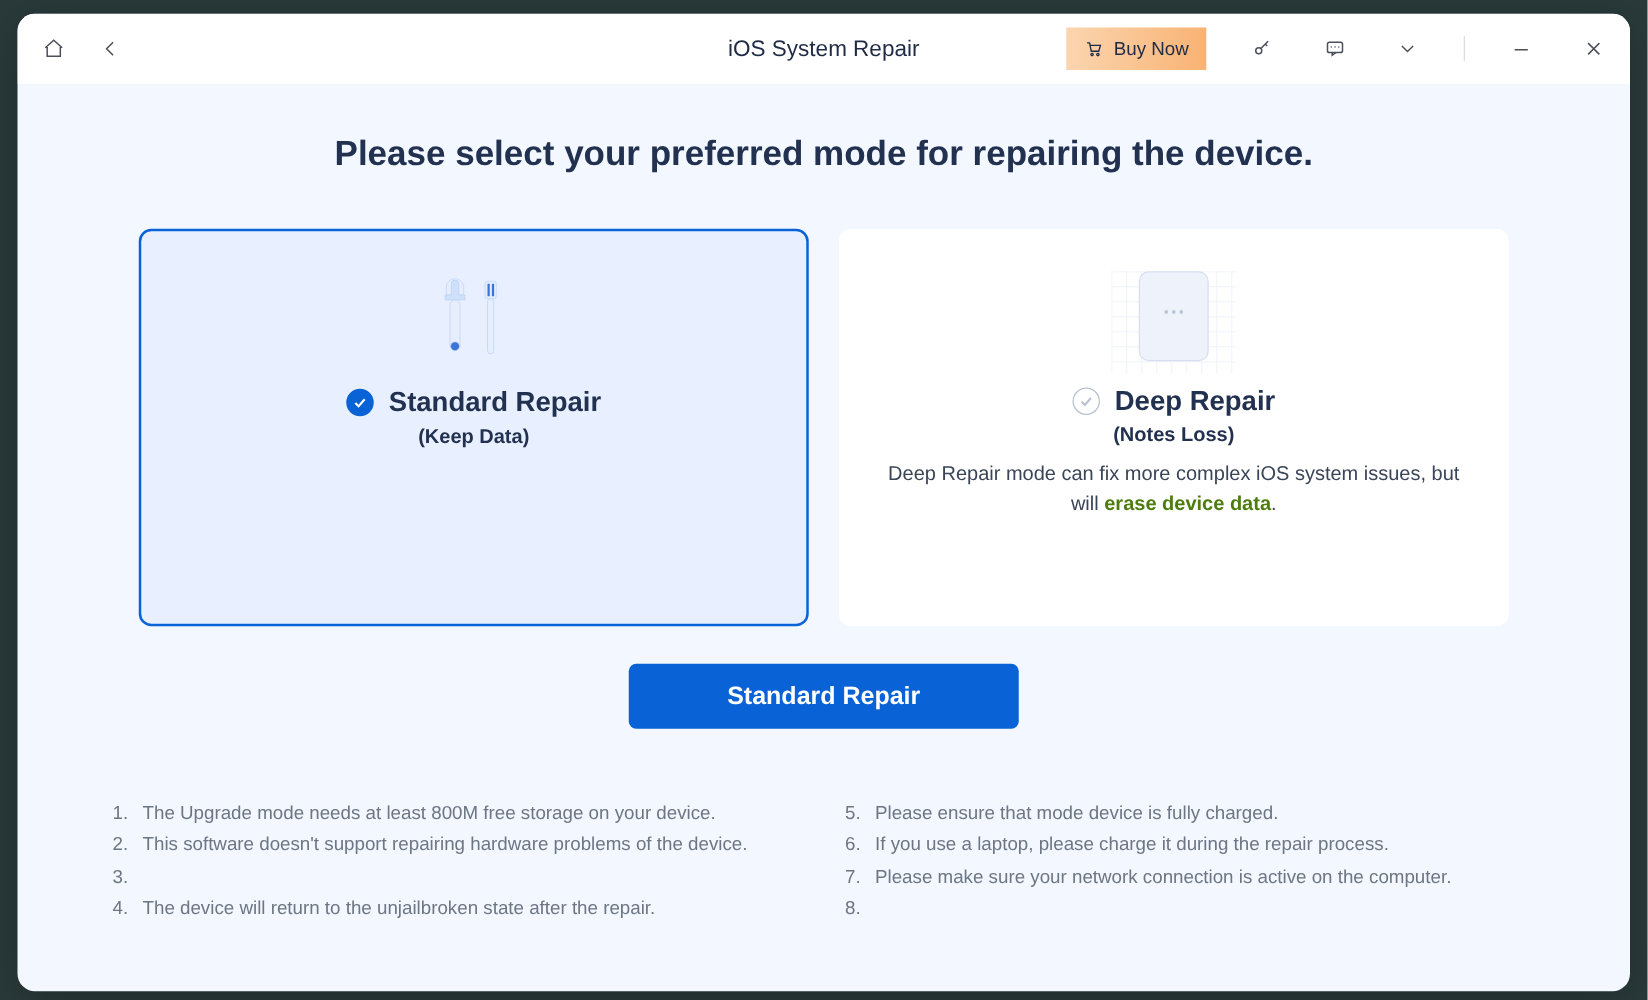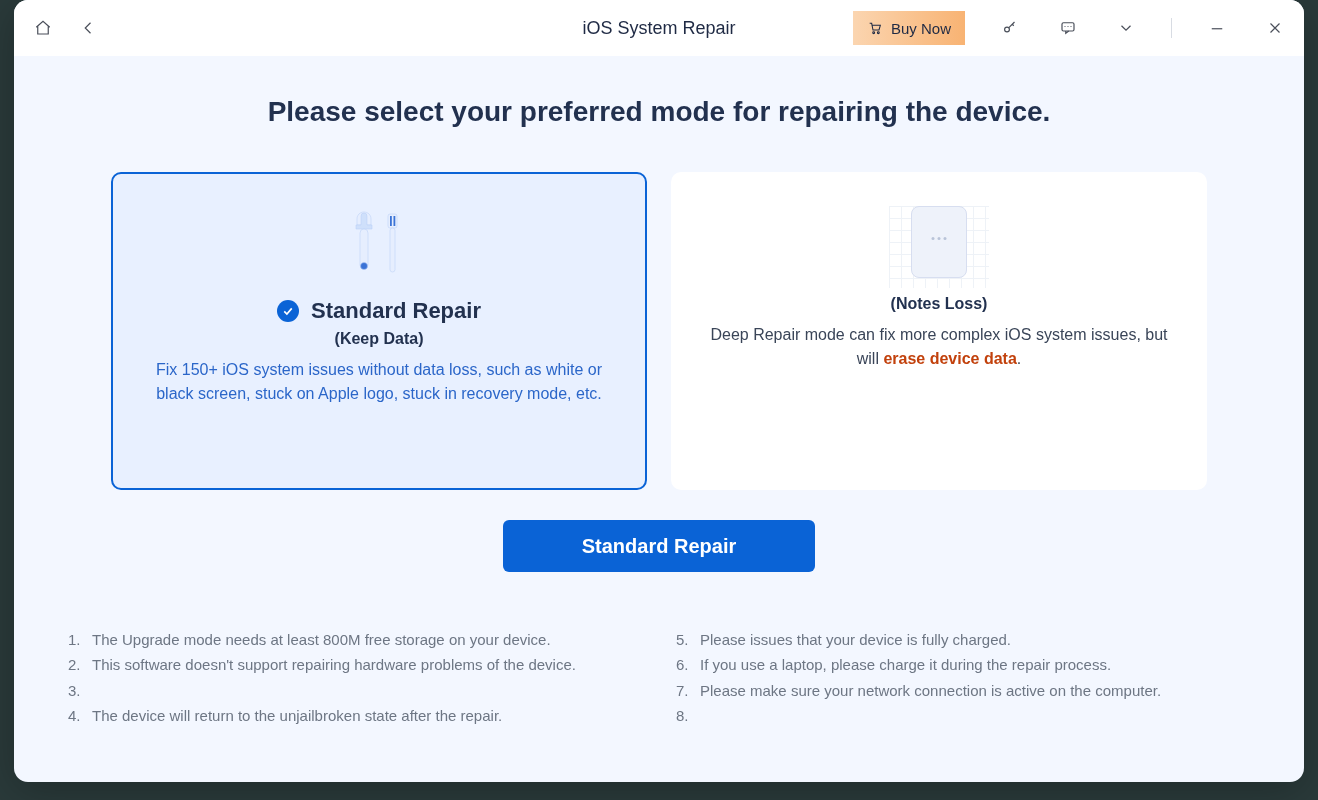--- a/index.html
+++ b/index.html
@@ -7,21 +7,21 @@
     font-family: "Segoe UI", -apple-system, Arial, sans-serif;
     background: #2a3a3a;
     width: 1318px;
     height: 800px;
     overflow: hidden;
     position: relative;
   }
   .window {
     position: absolute;
     left: 14px;
-    top: 0;
+    top: 11px;
     width: 1290px;
     height: 782px;
     background: #f3f7ff;
     border-radius: 14px;
     overflow: hidden;
     box-shadow: 0 8px 40px rgba(0,0,0,.25);
     display: flex;
     flex-direction: column;
   }
   .titlebar {
@@ -64,21 +64,21 @@
     align-items: center;
     gap: 8px;
     border-radius: 0;
     cursor: pointer;
     color: #1f2a44;
     font-size: 15px;
   }
   .tb-divider { width: 1px; height: 20px; background: #d8dce3; }
   .content {
     flex: 1;
-    padding: 40px 54px 20px;
+    padding: 40px 76px 20px;
     overflow: auto;
   }
   .headline {
     text-align: center;
     font-size: 28px;
     font-weight: 700;
     color: #22314f;
     margin-bottom: 44px;
   }
   .cards {
@@ -135,21 +135,21 @@
     color: #22314f;
     margin-top: 6px;
   }
   .card-desc {
     font-size: 16px;
     line-height: 1.5;
     margin-top: 10px;
   }
   .card.selected .card-desc { color: #2b66c9; }
   .card:not(.selected) .card-desc { color: #3a4558; }
-  .card-desc b { font-weight: 700; color: #c2410c; margin-top: 24px; }
+  .card-desc b { font-weight: 700; color: #4d7c0f; margin-top: 24px; }
   .primary-btn {
     display: block;
     margin: 30px auto 0;
     width: 312px;
     height: 52px;
     background: #0a63d6;
     color: #ffffff;
     border: none;
     border-radius: 6px;
     font-size: 20px;
@@ -288,36 +288,43 @@
         </div>
         <div class="card-title-row">
           <span class="check-badge on">
             <svg viewBox="0 0 16 16">
                 <path d="M3 8.5 L6.5 12 L13 4.5"></path>
               </svg>
           </span>
           <span class="card-title">Standard Repair</span>
         </div>
         <div class="card-sub">(Keep Data)</div>
-        <div class="card-desc">Fix 150+ iOS system issues without data loss, such as white or black screen, stuck on Apple logo, stuck in recovery mode, etc.</div>
       </div>
 
       <div class="card">
         <div class="card-illustration">
           <div class="phone-ill">
             <div class="grid"></div>
             <div class="phone">
               <div class="dots">
                   <span></span>
                   <span></span>
                   <span></span>
                 </div>
             </div>
           </div>
         </div>
+        <div class="card-title-row">
+          <span class="check-badge off">
+            <svg viewBox="0 0 16 16" style="stroke:#b7c1cf">
+                <path d="M3 8.5 L6.5 12 L13 4.5"></path>
+              </svg>
+          </span>
+          <span class="card-title">Deep Repair</span>
+        </div>
         <div class="card-sub">(Notes Loss)</div>
         <div class="card-desc">
           <span>Deep Repair mode can fix more complex iOS system issues, but will </span><b>erase device data</b><span>.</span>
         </div>
       </div>
     </div>
 
     <button class="primary-btn">Standard Repair</button>
 
     <div class="notes">
@@ -338,21 +345,21 @@
               <li>
                 <span class="num">4.</span>
                 <span>The device will return to the unjailbroken state after the repair.</span>
               </li>
             </ol>
         </div>
         <div class="notes-col">
           <ol id="notes-right">
               <li>
                 <span class="num">5.</span>
-                <span>Please issues that your device is fully charged.</span>
+                <span>Please ensure that mode device is fully charged.</span>
               </li>
               <li>
                 <span class="num">6.</span>
                 <span>If you use a laptop, please charge it during the repair process.</span>
               </li>
               <li>
                 <span class="num">7.</span>
                 <span>Please make sure your network connection is active on the computer.</span>
               </li>
               <li>

